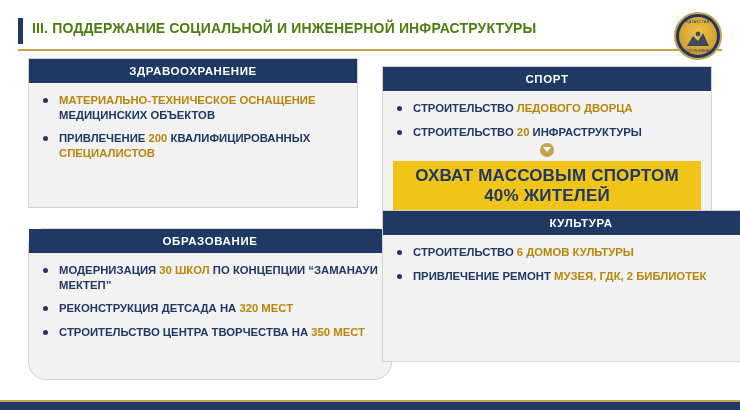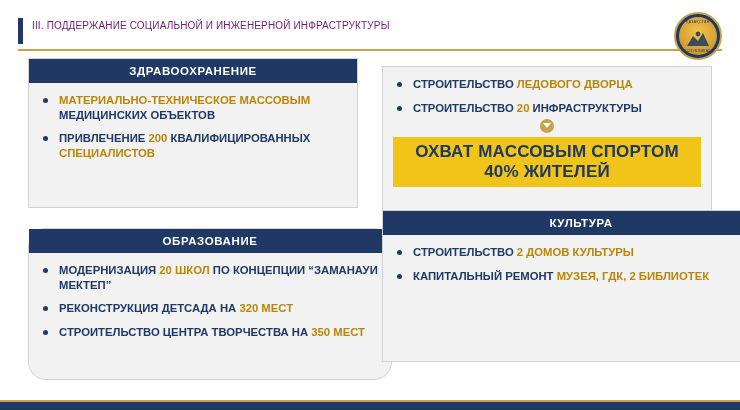--- a/index.html
+++ b/index.html
@@ -28,23 +28,23 @@
     left: 0;
     top: 4px;
     width: 5px;
     height: 26px;
     background: #1f3864;
   }
   .header-title {
     position: absolute;
     left: 14px;
     top: 6px;
-    font-size: 10px;
-    font-weight: normal;
-    color: #701a75;
+    font-size: 14px;
+    font-weight: bold;
+    color: #4d7c0f;
     letter-spacing: 0.15px;
     white-space: nowrap;
   }
   .header-rule {
     position: absolute;
     left: 0;
     top: 35px;
     width: 704px;
     height: 2px;
     background: #c8a24a;
@@ -255,31 +255,32 @@
     <rect x="4" y="64" width="72" height="8" fill="#3a4a66"></rect>
   </svg>
 </div>
 
 <div class="panel p-health">
   <div class="panel-header">ЗДРАВООХРАНЕНИЕ</div>
   <div class="panel-body">
     <ul class="bullets">
       <li>
         <span class="dot"></span>
-        <span class="gold">МАТЕРИАЛЬНО-ТЕХНИЧЕСКОЕ МАССОВЫМ </span><span>МЕДИЦИНСКИХ ОБЪЕКТОВ</span>
+        <span class="gold">МАТЕРИАЛЬНО-ТЕХНИЧЕСКОЕ ОСНАЩЕНИЕ </span><span>МЕДИЦИНСКИХ ОБЪЕКТОВ</span>
       </li>
       <li>
         <span class="dot"></span>
         <span>ПРИВЛЕЧЕНИЕ </span><span class="gold">200</span><span> КВАЛИФИЦИРОВАННЫХ </span><span class="gold">СПЕЦИАЛИСТОВ</span>
       </li>
     </ul>
   </div>
 </div>
 
 <div class="panel p-sport">
+  <div class="panel-header">СПОРТ</div>
   <div class="panel-body">
     <ul class="bullets">
       <li>
         <span class="dot"></span>
         <span>СТРОИТЕЛЬСТВО </span><span class="gold">ЛЕДОВОГО ДВОРЦА</span>
       </li>
       <li>
         <span class="dot"></span>
         <span>СТРОИТЕЛЬСТВО </span><span class="gold">20</span><span> ИНФРАСТРУКТУРЫ</span>
       </li>
@@ -290,44 +291,44 @@
     </div>
   </div>
 </div>
 
 <div class="panel p-edu">
   <div class="panel-header">ОБРАЗОВАНИЕ</div>
   <div class="panel-body">
     <ul class="bullets">
       <li>
         <span class="dot"></span>
-        <span>МОДЕРНИЗАЦИЯ </span><span class="gold">20 ШКОЛ</span><span> ПО КОНЦЕПЦИИ “ЗАМАНАУИ МЕКТЕП”</span>
+        <span>МОДЕРНИЗАЦИЯ </span><span class="gold">30 ШКОЛ</span><span> ПО КОНЦЕПЦИИ “ЗАМАНАУИ МЕКТЕП”</span>
       </li>
       <li>
         <span class="dot"></span>
         <span>РЕКОНСТРУКЦИЯ ДЕТСАДА НА </span><span class="gold">320 МЕСТ</span>
       </li>
       <li>
         <span class="dot"></span>
         <span>СТРОИТЕЛЬСТВО ЦЕНТРА ТВОРЧЕСТВА НА </span><span class="gold">350 МЕСТ</span>
       </li>
     </ul>
   </div>
 </div>
 
 <div class="panel p-cult">
   <div class="panel-header">КУЛЬТУРА</div>
   <div class="panel-body">
     <ul class="bullets">
       <li>
         <span class="dot"></span>
-        <span>СТРОИТЕЛЬСТВО </span><span class="gold">2 ДОМОВ КУЛЬТУРЫ</span>
-      </li>
-      <li>
-        <span class="dot"></span>
-        <span>КАПИТАЛЬНЫЙ РЕМОНТ </span><span class="gold">МУЗЕЯ, ГДК, 2 БИБЛИОТЕК</span>
+        <span>СТРОИТЕЛЬСТВО </span><span class="gold">6 ДОМОВ КУЛЬТУРЫ</span>
+      </li>
+      <li>
+        <span class="dot"></span>
+        <span>ПРИВЛЕЧЕНИЕ РЕМОНТ </span><span class="gold">МУЗЕЯ, ГДК, 2 БИБЛИОТЕК</span>
       </li>
     </ul>
   </div>
 </div>
 
 <div class="footer-gold"></div>
 <div class="footer-bar"></div>
 
 </body></html>

